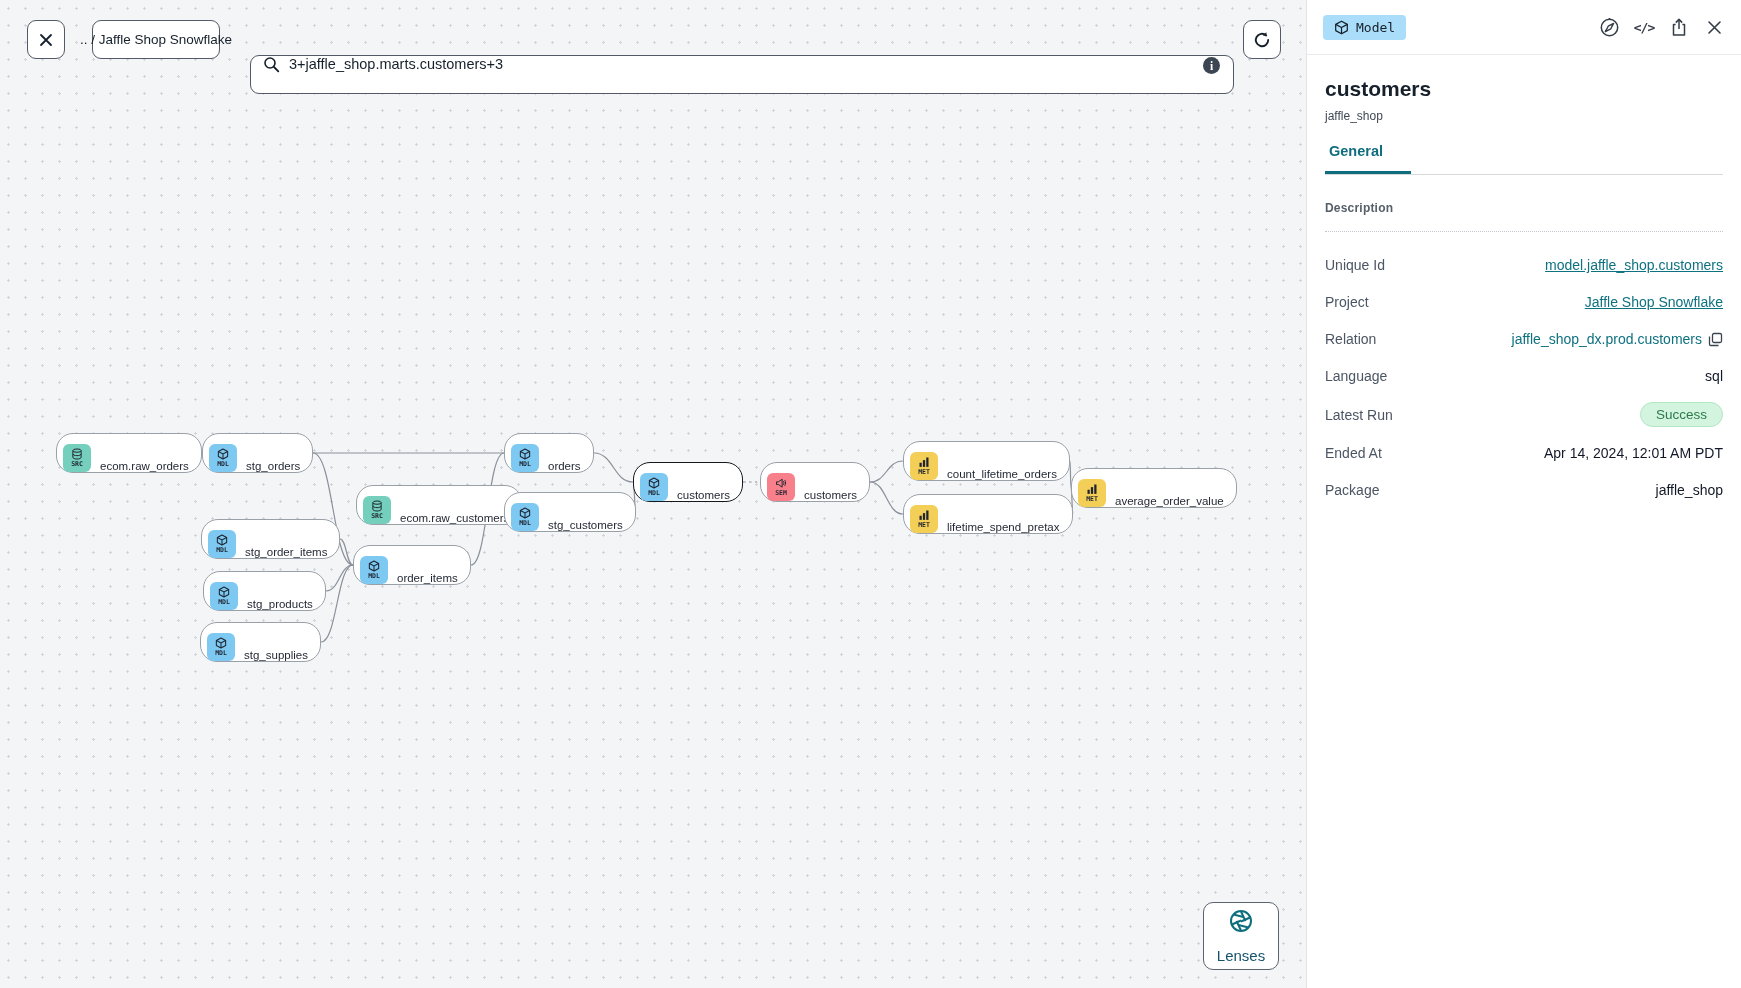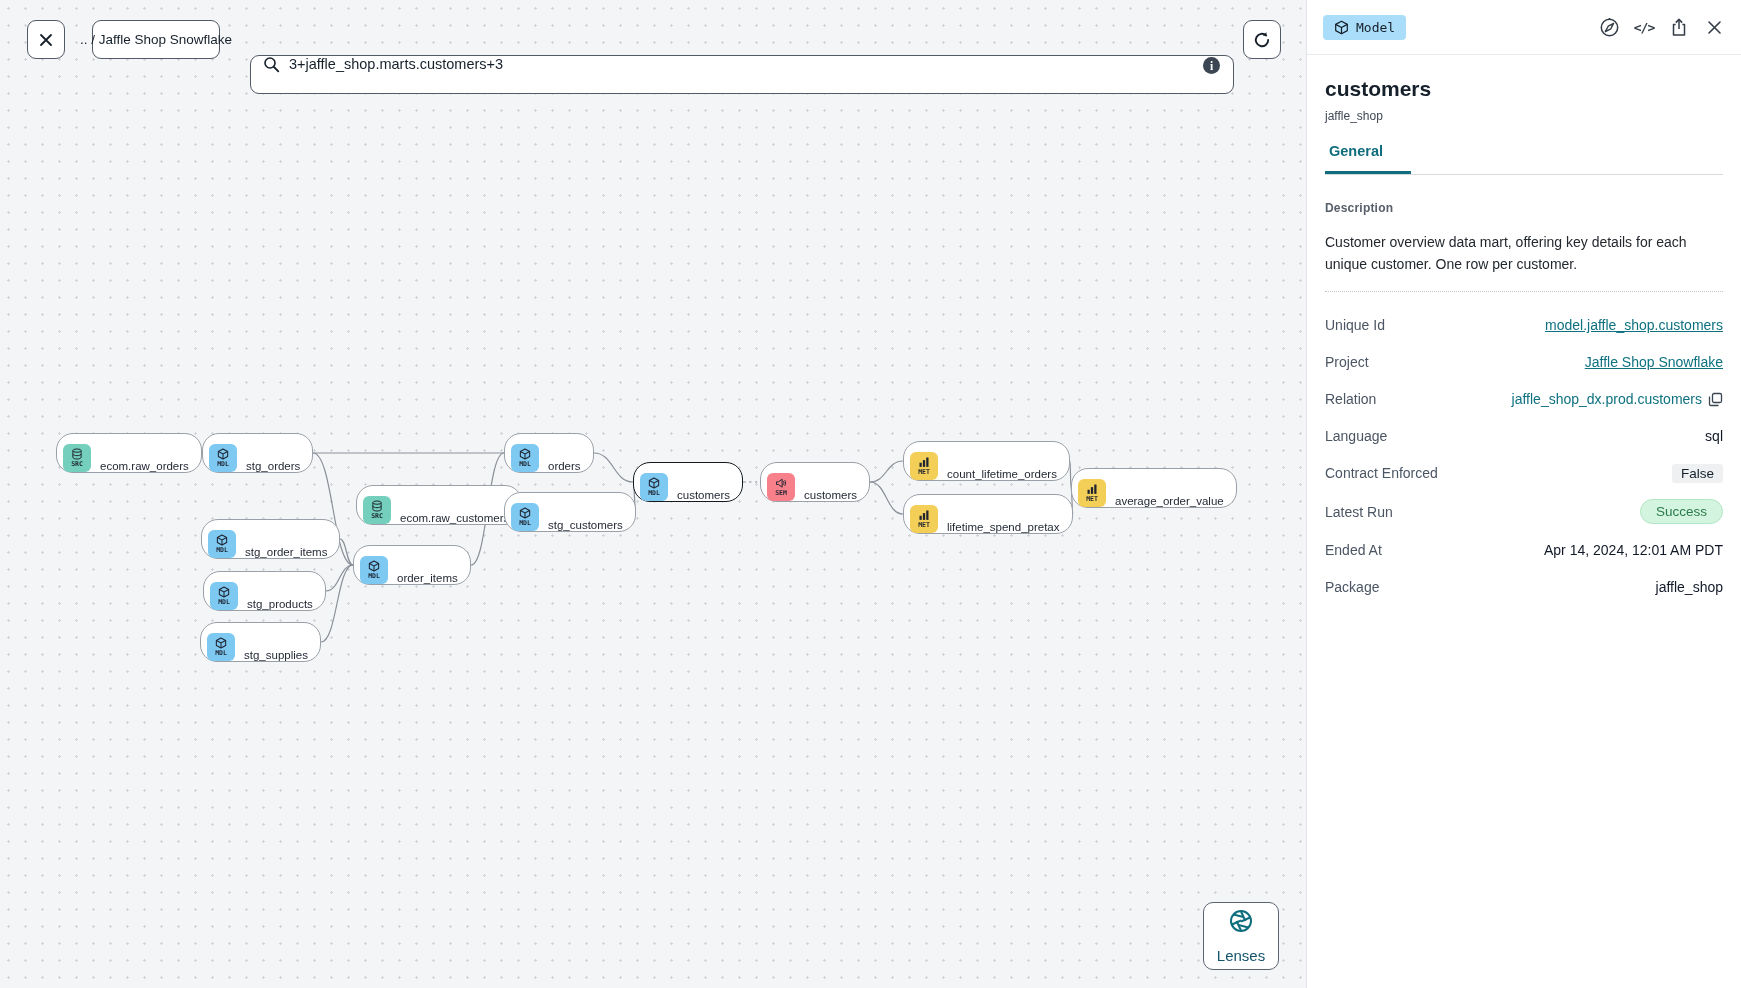--- a/index.html
+++ b/index.html
@@ -345,21 +345,20 @@
 
     <div class="panel-body">
       <div class="p-title">customers</div>
       <div class="p-subtitle">jaffle_shop</div>
 
       <div class="tabs">
         <div class="tab">General</div>
       </div>
 
       <div class="section-label">Description</div>
-      <div class="description">Customer overview data mart, offering key details for each unique customer. One row per customer.</div>
       <hr class="dotted-sep">
 
       <div>
           <div class="field-row">
             <div class="field-label">Unique Id</div>
             <div class="field-value">
               <a>model.jaffle_shop.customers</a>
             </div>
           </div>
           <div class="field-row">
@@ -380,26 +379,20 @@
               </button>
             </div>
           </div>
           <div class="field-row">
             <div class="field-label">Language</div>
             <div class="field-value">
               <span>sql</span>
             </div>
           </div>
           <div class="field-row">
-            <div class="field-label">Contract Enforced</div>
-            <div class="field-value">
-              <span class="badge-gray">False</span>
-            </div>
-          </div>
-          <div class="field-row">
             <div class="field-label">Latest Run</div>
             <div class="field-value">
               <span class="badge-success">Success</span>
             </div>
           </div>
           <div class="field-row">
             <div class="field-label">Ended At</div>
             <div class="field-value">
               <span>Apr 14, 2024, 12:01 AM PDT</span>
             </div>

